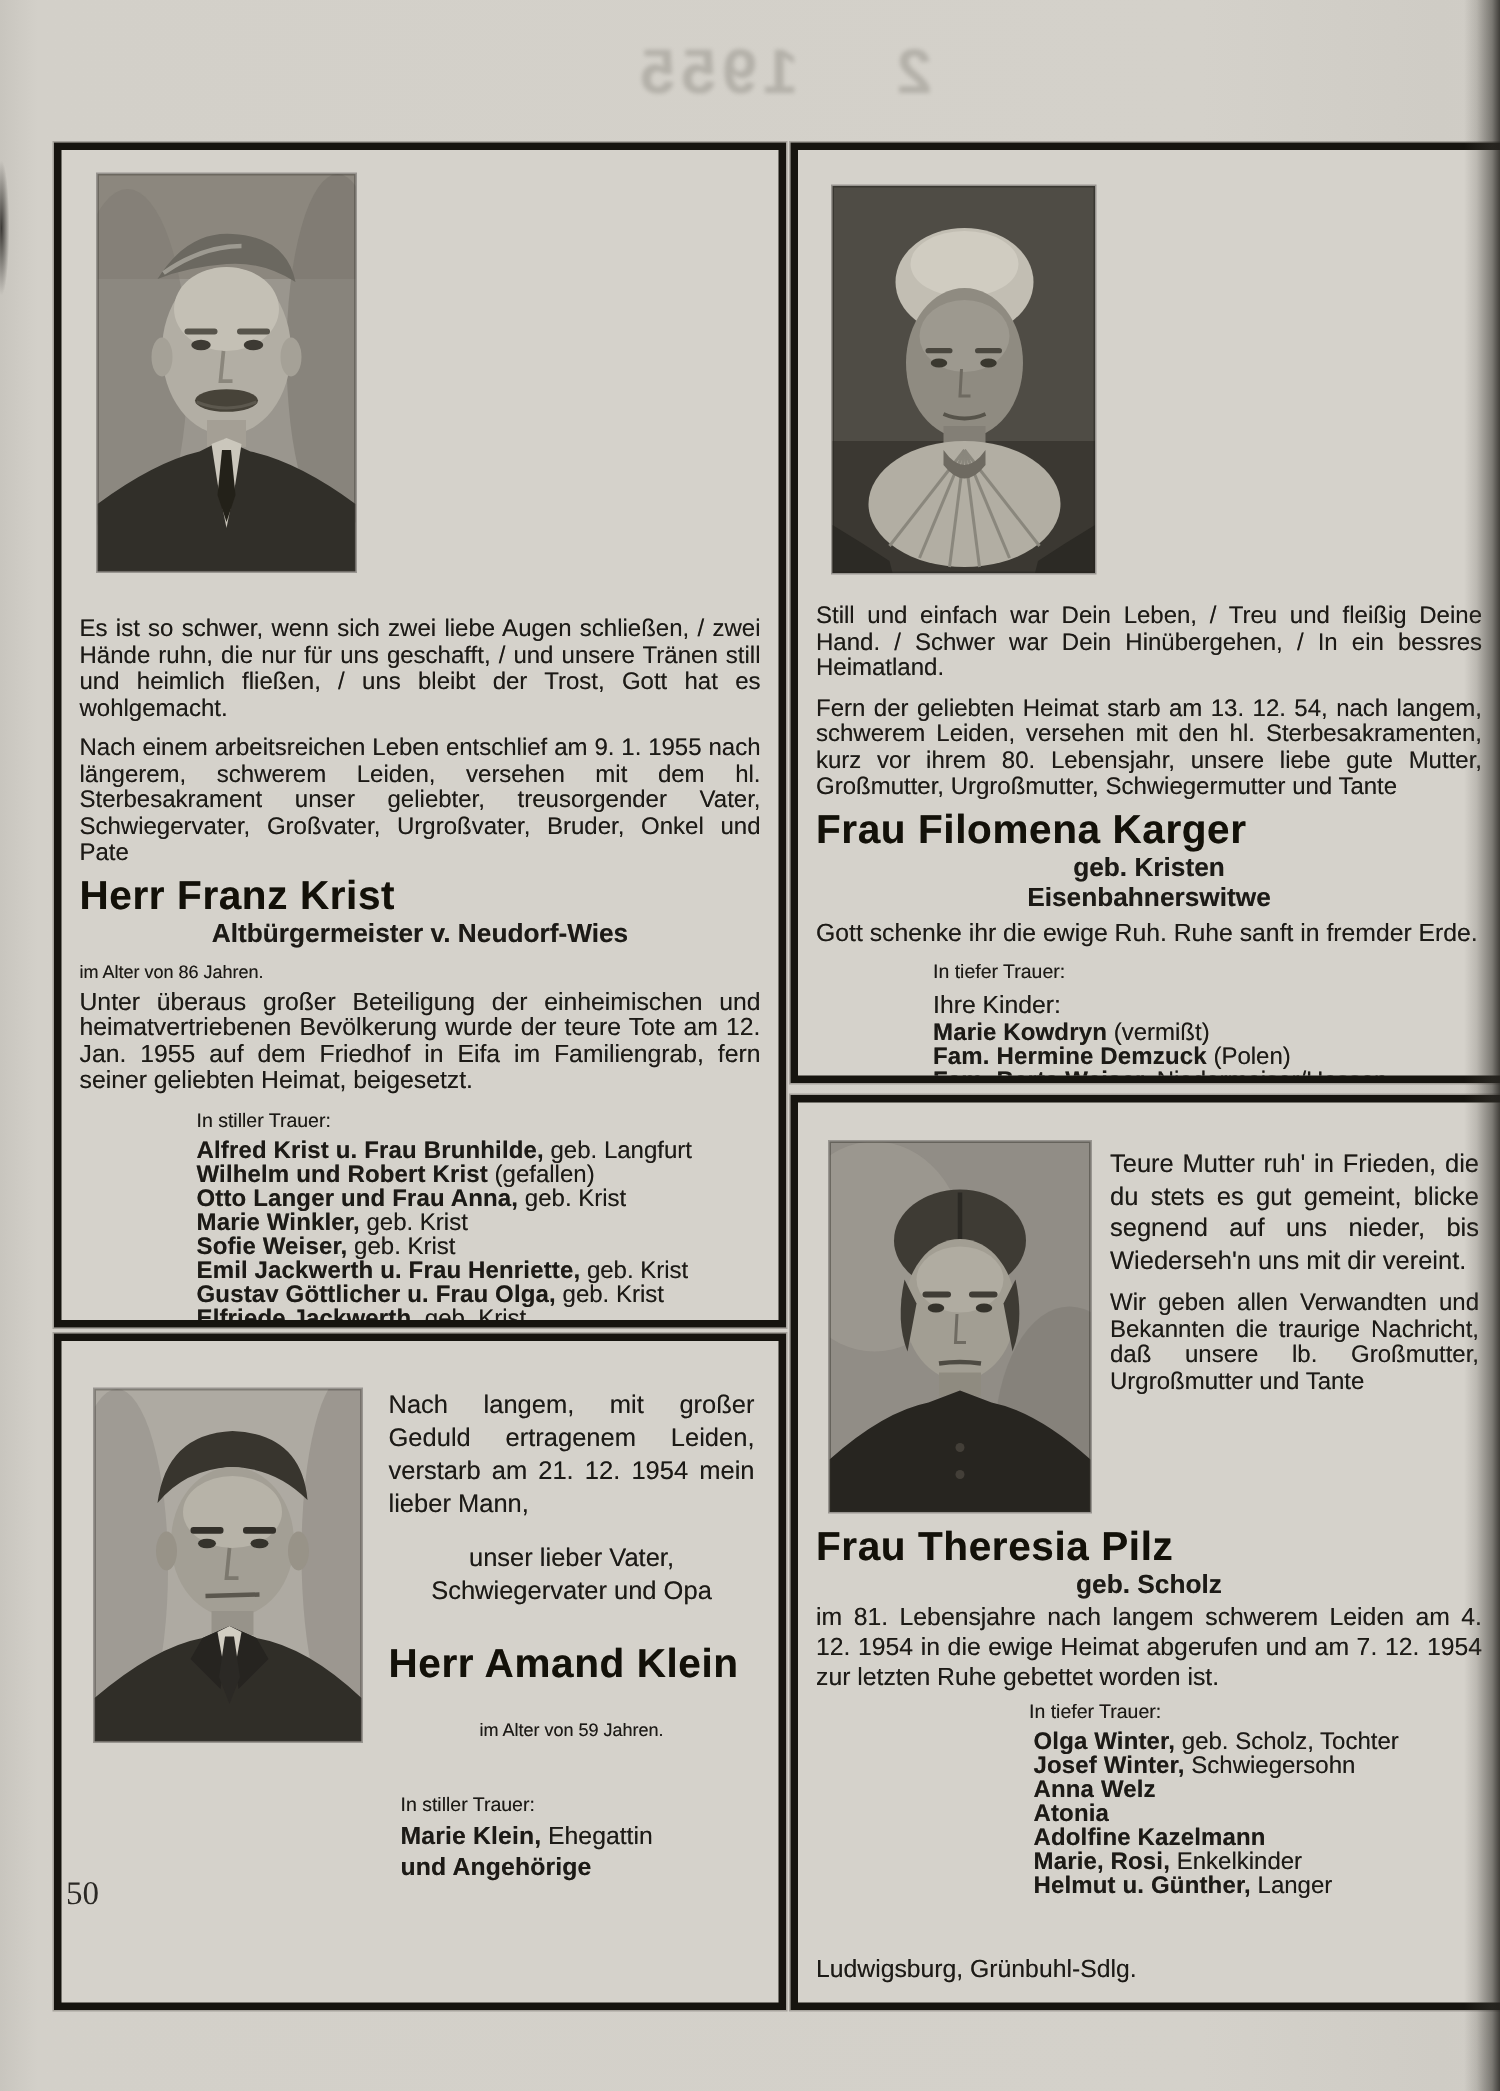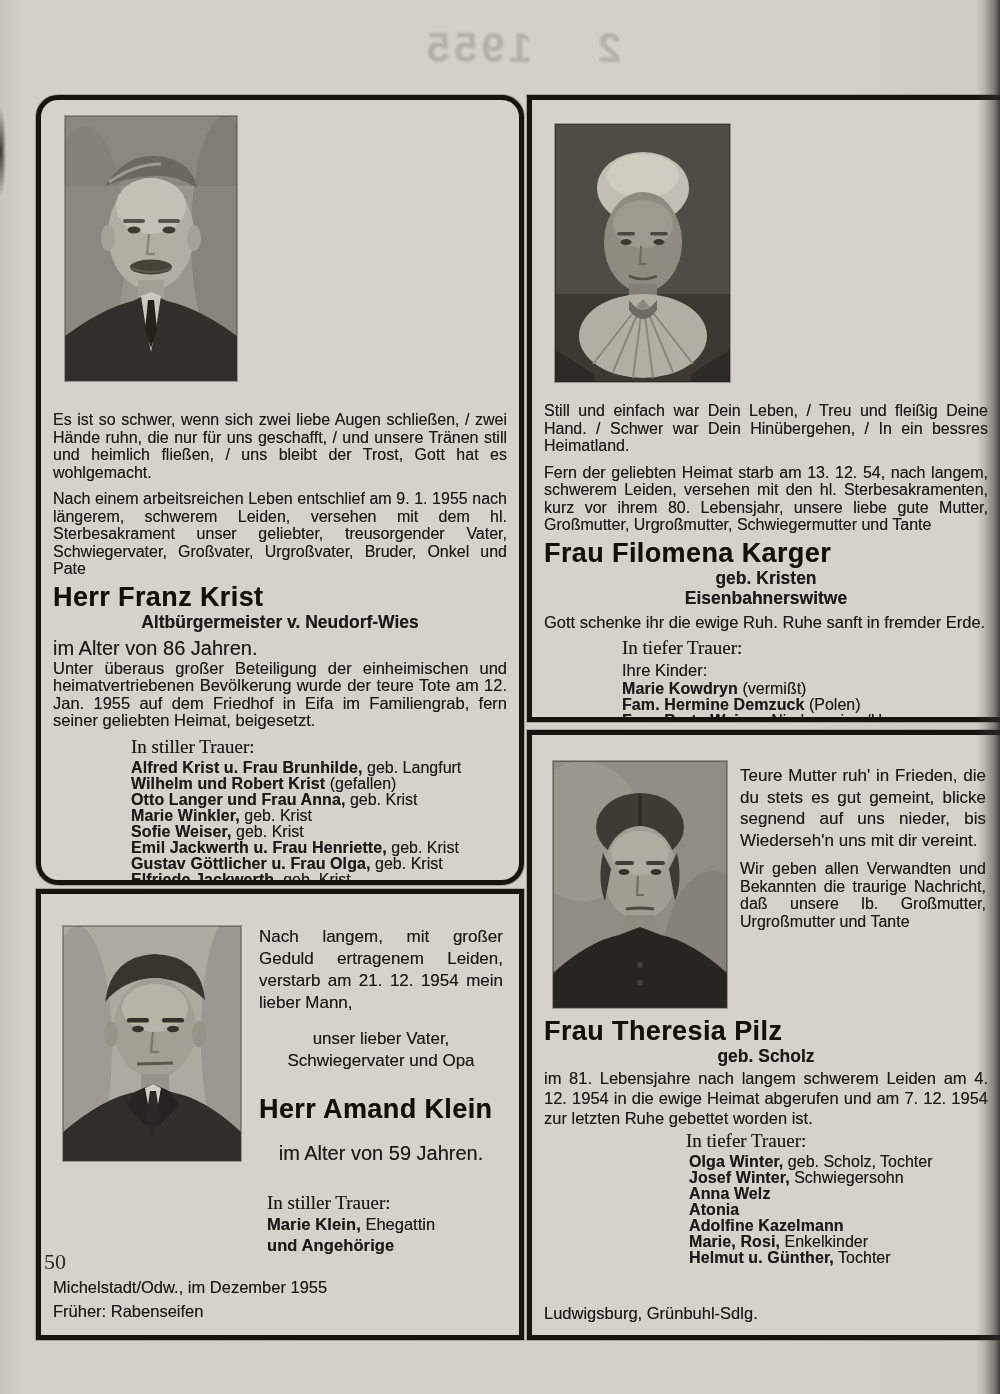--- a/index.html
+++ b/index.html
@@ -40,21 +40,21 @@
     position:absolute;
     background:#d5d2cb;
     border:5px solid #16140f;
     box-shadow:0 0 0 1px rgba(30,28,24,0.25);
     padding:10px 12px 10px 12px;
     display:flex; flex-direction:column;
     overflow:hidden;
     font-size:16px; line-height:18px;
     text-shadow:0 0 0.4px rgba(25,22,18,0.55);
   }
-  #box1 { left:36px;  top:95px;  width:454px; height:760px;border-radius:22px; }
+  #box1 { left:36px;  top:95px;  width:454px; height:760px; }
   #box2 { left:527px; top:95px;  width:444px; height:597px; }
   #box3 { left:36px;  top:889px; width:454px; height:421px; }
   #box4 { left:527px; top:730px; width:444px; height:580px; }
 
   .photo { display:block; background:#9b978f; box-shadow:0 0 0 1px rgba(40,38,34,0.35); }
   .photo-float { float:left; }
   #box1 .photo-float { width:172px; height:265px; margin:6px 20px 30px 12px; }
   #box2 .photo-float { width:175px; height:258px; margin:14px 18px 20px 11px; }
   #box3 .photo-col .photo { width:178px; height:235px; margin:22px 0 0 10px; }
   #box4 .photo-col .photo { width:174px; height:247px; margin:16px 13px 0 9px; }
@@ -63,23 +63,23 @@
   .verse { line-height:17.5px; }
   .ann { line-height:17.5px; margin-top:9px; }
   #box1 .verse, #box1 .ann { font-size:16px; }
 
   .obit-title {
     clear:both; text-align:left;
     font-size:27px; line-height:30px; font-weight:700;
     letter-spacing:0.4px; margin-top:4px; color:#131109;
   }
   .obit-sub { text-align:center; font-weight:700; font-size:17.5px; line-height:20px; }
-  .age-line { margin-top:7px; font-size:20px; }
+  .age-line { margin-top:7px; font-size:12px; }
   .burial { margin-top:3px; text-align:justify; font-size:16.5px; line-height:17.5px; }
-  .mourn-intro { margin-top:8px; margin-bottom:4px; font-size:19px;font-family:Liberation Serif, serif; }
+  .mourn-intro { margin-top:8px; margin-bottom:4px; font-size:13px; }
   .kinder-label { font-size:16.5px; margin-bottom:2px; }
   .mourners .line { line-height:16px; font-size:16px; white-space:nowrap; }
   .mourners b { font-weight:700; letter-spacing:0.1px; }
   #box1 .indent, #box2 .indent { margin-left:78px; }
   .footer { margin-top:auto; font-size:16.5px; line-height:24px; padding-bottom:2px; }
 
   
   #box2 .prayer { clear:both; text-align:justify; font-size:16.5px; line-height:18px; margin-top:5px; }
 
   
@@ -240,24 +240,20 @@
         <div class="verse3b">unser lieber Vater, Schwiegervater und Opa</div>
         <div class="obit-title">Herr Amand Klein</div>
         <div class="age-line">im Alter von 59 Jahren.</div>
         <div class="mourn-intro">In stiller Trauer:</div>
         <div class="mourners">
             <div class="line"><b>Marie Klein,</b><span> Ehegattin</span></div>
             <div class="line"><b>und Angehörige</b></div>
           </div>
       </div>
     </div>
-    <div class="footer">
-        <div class="fline">Michelstadt/Odw., im Dezember 1955</div>
-        <div class="fline">Früher: Rabenseifen</div>
-      </div>
   </div>
 
   <div class="notice" id="box4">
     <div class="row">
       <div class="photo-col">
         <div class="photo">
           <svg viewBox="0 0 174 247" width="174" height="247">
             <rect width="174" height="247" fill="#918d86"></rect>
             <ellipse cx="30" cy="70" rx="60" ry="70" fill="#9f9b93" opacity="0.7"></ellipse>
             <ellipse cx="160" cy="200" rx="50" ry="90" fill="#7f7b74" opacity="0.6"></ellipse>
@@ -290,21 +286,21 @@
     <div class="obit-sub">geb. Scholz</div>
     <div class="burial">im 81. Lebensjahre nach langem schwerem Leiden am 4. 12. 1954 in die ewige Heimat abgerufen und am 7. 12. 1954 zur letzten Ruhe gebettet worden ist.</div>
     <div class="mourn-intro">In tiefer Trauer:</div>
     <div class="mourners">
         <div class="line"><b>Olga Winter,</b><span> geb. Scholz, Tochter</span></div>
         <div class="line"><b>Josef Winter,</b><span> Schwiegersohn</span></div>
         <div class="line"><b>Anna Welz</b></div>
         <div class="line"><b>Atonia</b></div>
         <div class="line"><b>Adolfine Kazelmann</b></div>
         <div class="line"><b>Marie, Rosi,</b><span> Enkelkinder</span></div>
-        <div class="line"><b>Helmut u. Günther,</b><span> Tochter</span></div>
+        <div class="line"><b>Helmut u. Günther,</b><span> Langer</span></div>
       </div>
     <div class="footer">
         <div class="fline">Ludwigsburg, Grünbuhl-Sdlg.</div>
       </div>
   </div>
 
   <div class="page-number">50</div>
   <div class="gutter-right"></div>
 </div>
 

